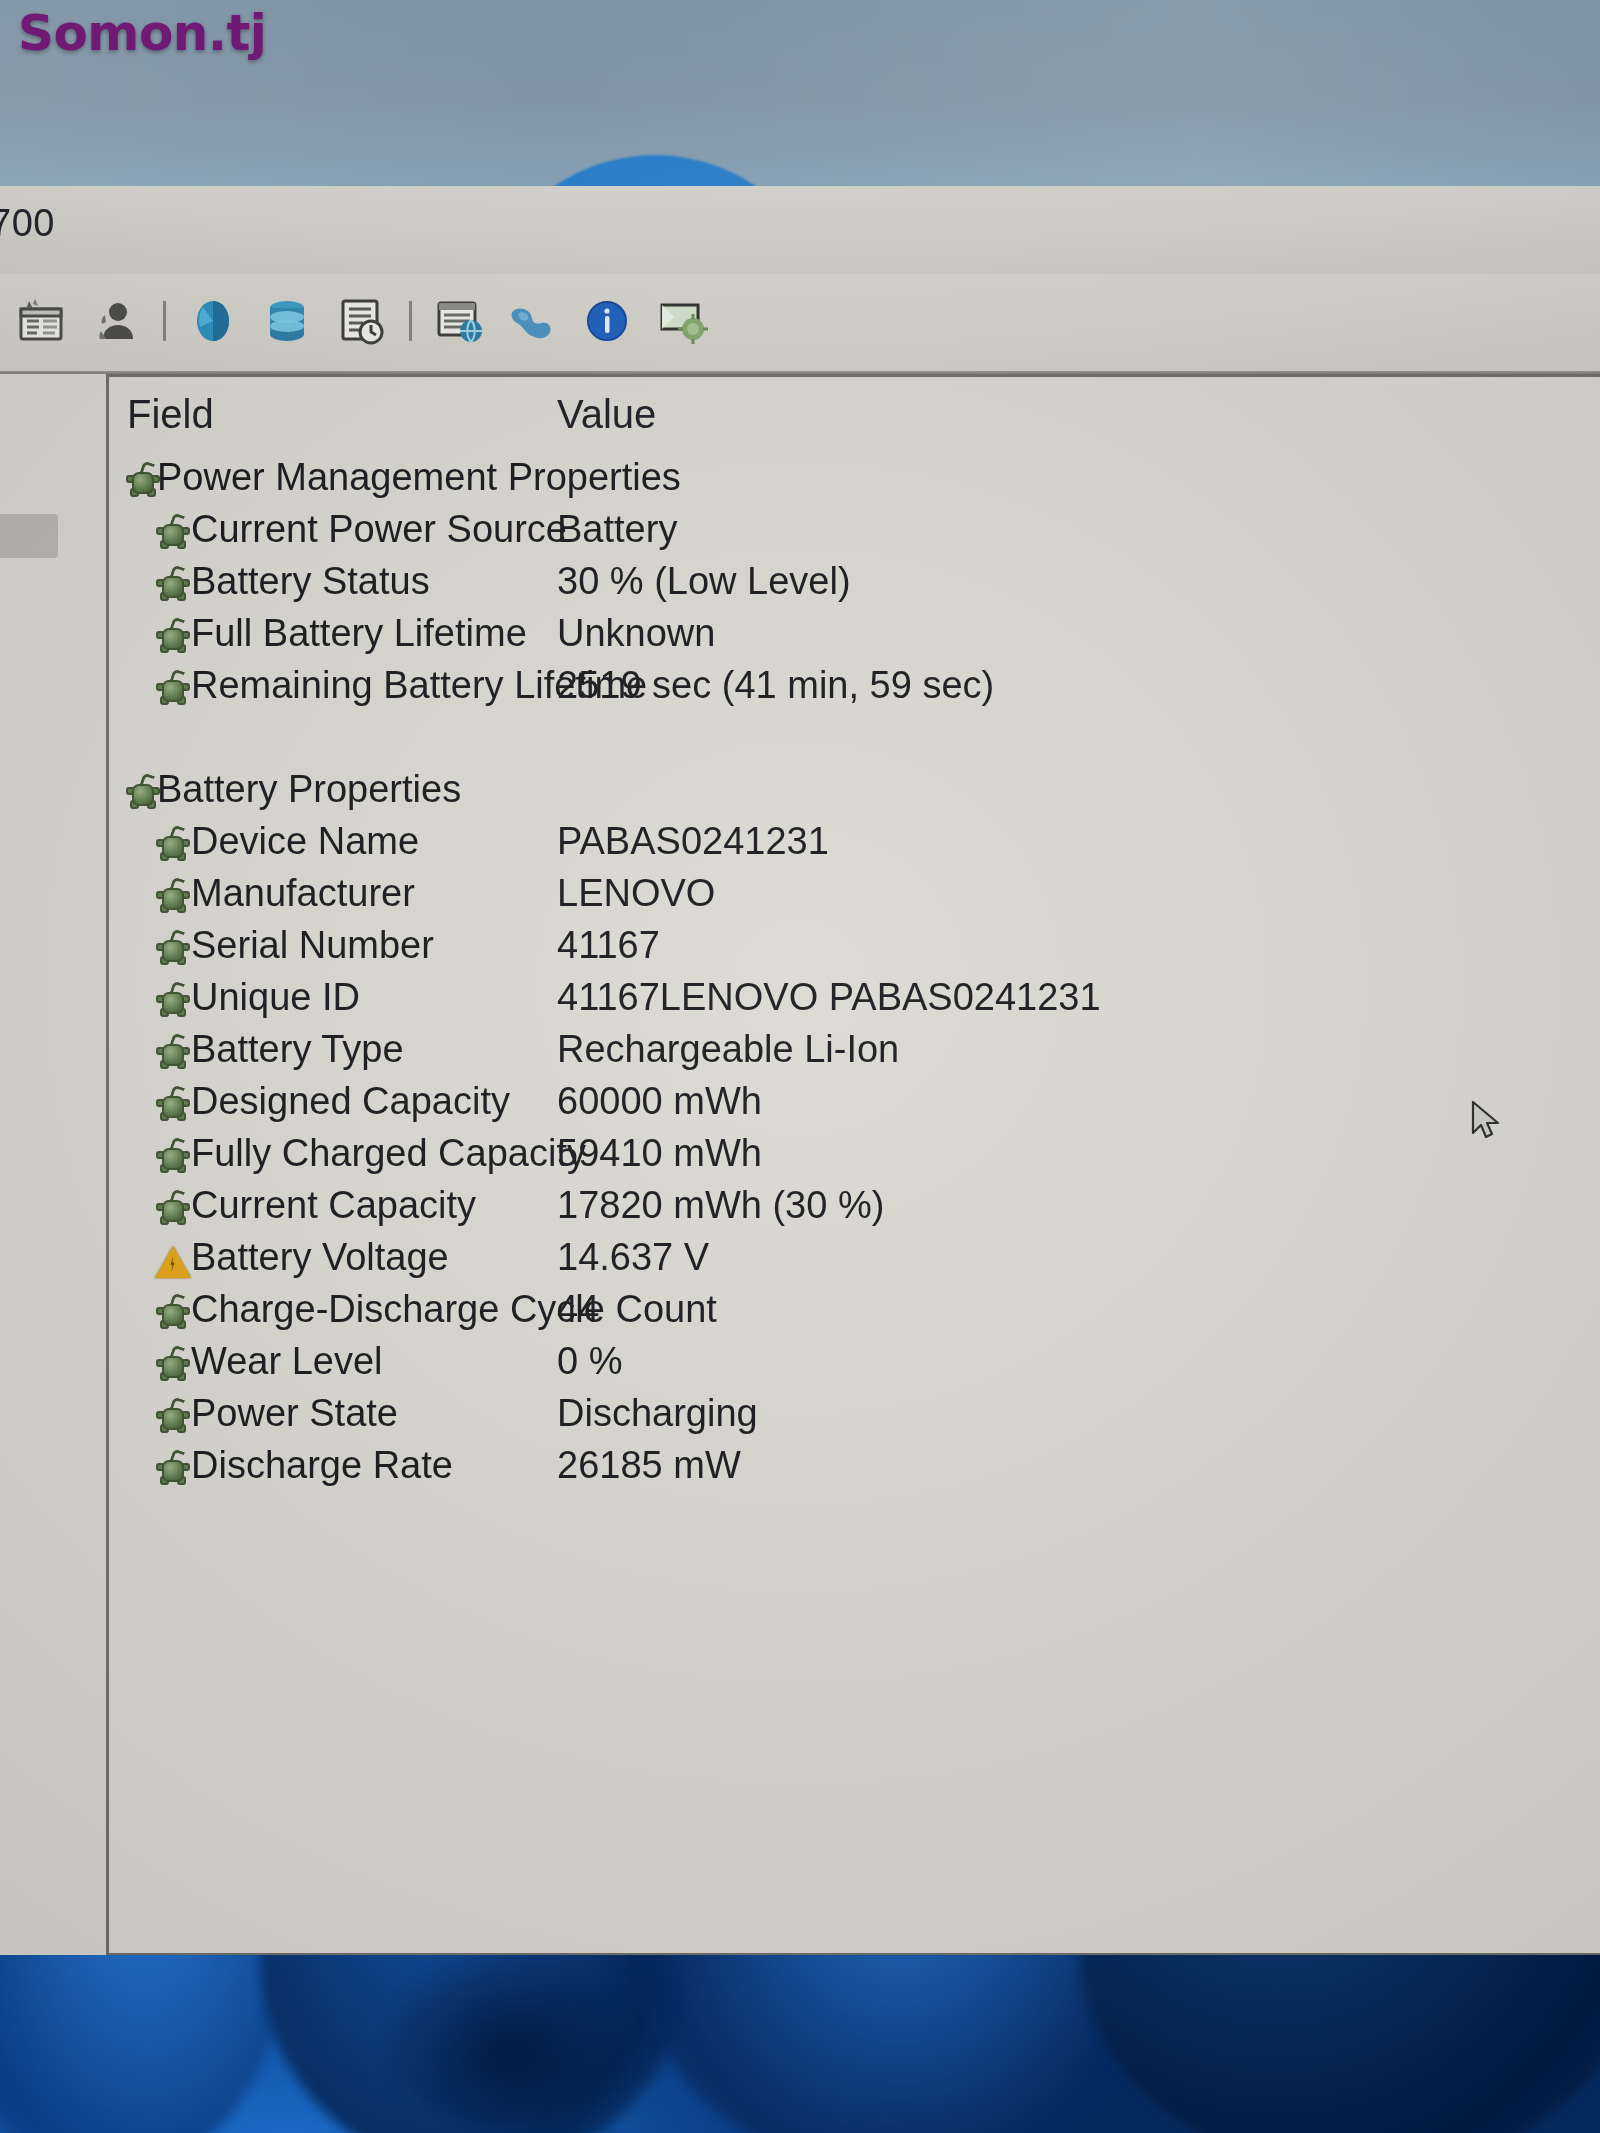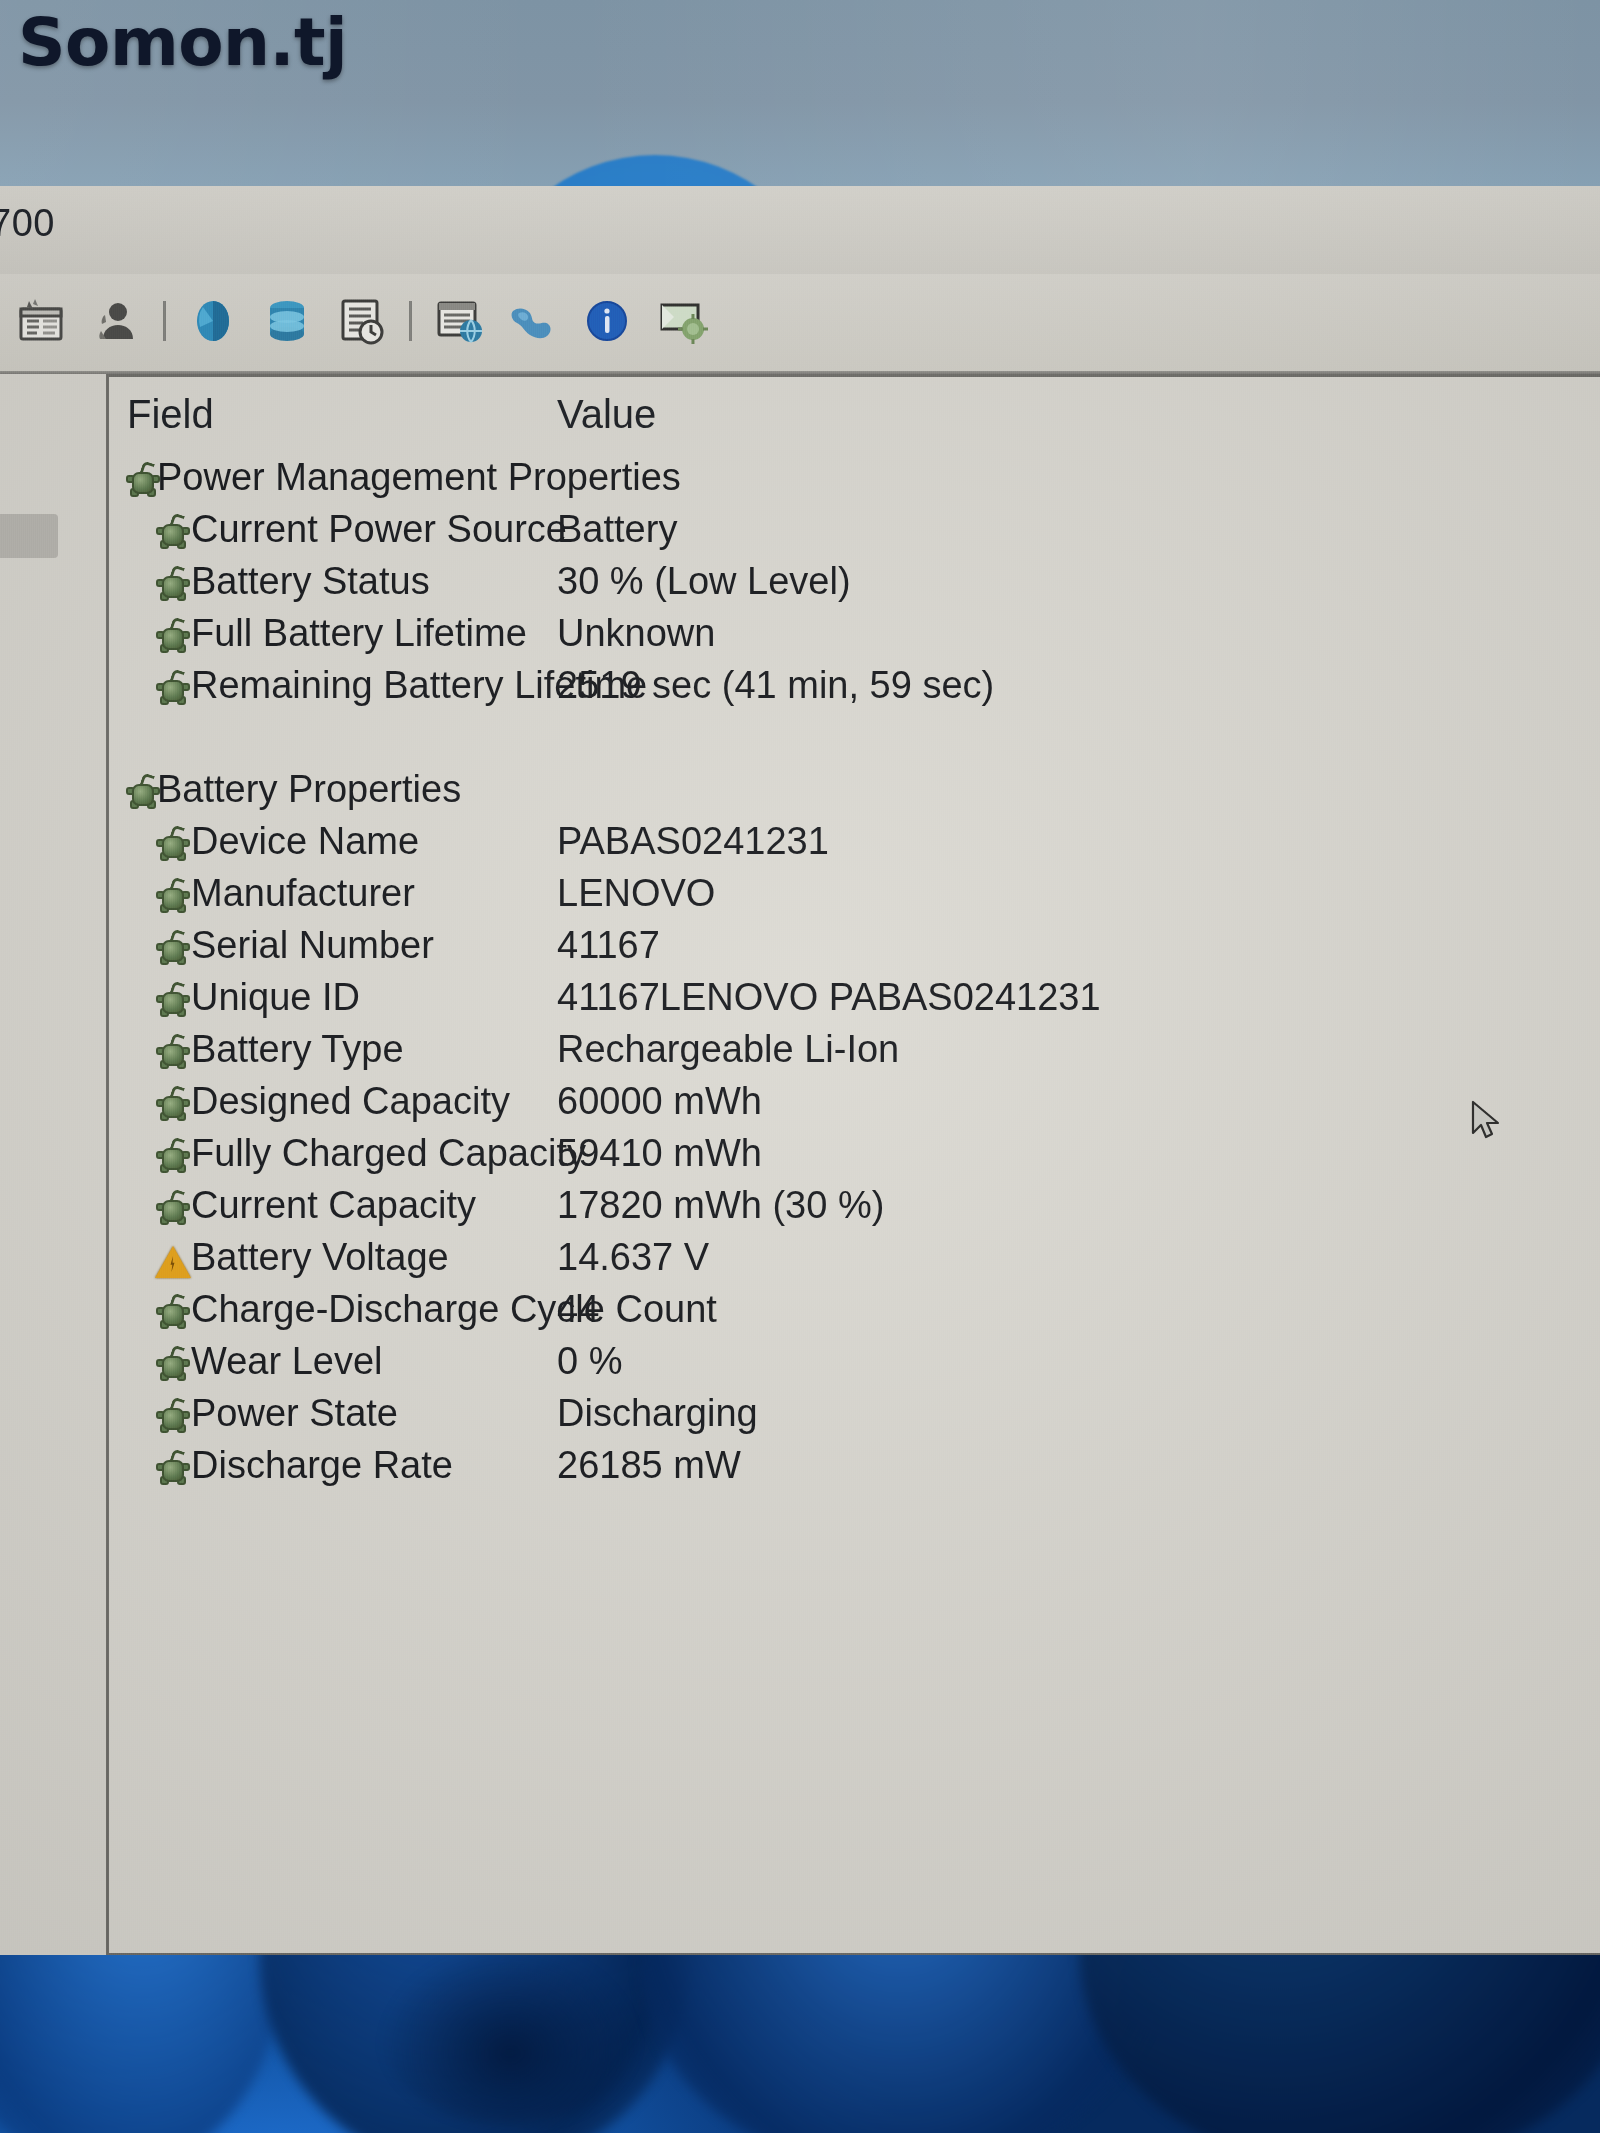--- a/index.html
+++ b/index.html
@@ -161,21 +161,21 @@
     position:absolute;left:17px;top:14px;width:5px;height:16px;background:#7a4b00;
     clip-path:polygon(60% 0,10% 55%,45% 55%,30% 100%,90% 42%,52% 42%);
   }
 
   
   .cursor{position:absolute;left:1470px;top:914px;width:34px;height:44px;}
 
   
   .watermark{
     position:absolute;left:18px;top:4px;
-    font-size:66px;font-weight:700;color:#0f172a;
+    font-size:50px;font-weight:700;color:#701a75;
     text-shadow:0 2px 4px rgba(0,0,0,.35);
     letter-spacing:-.5px;
     font-family:"DejaVu Sans",sans-serif;
   }
 </style>
 </head>
 <body>
 
 <div id="photo">
 

